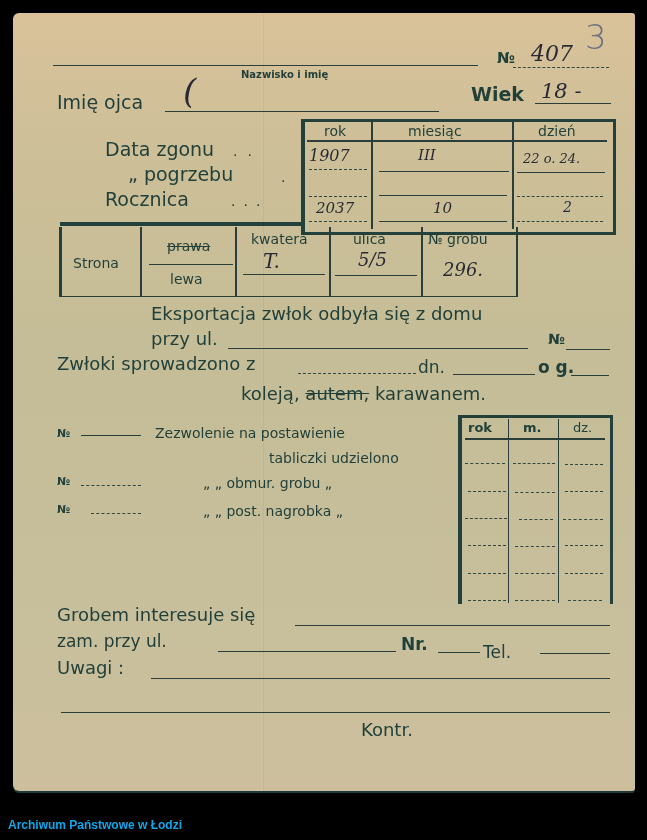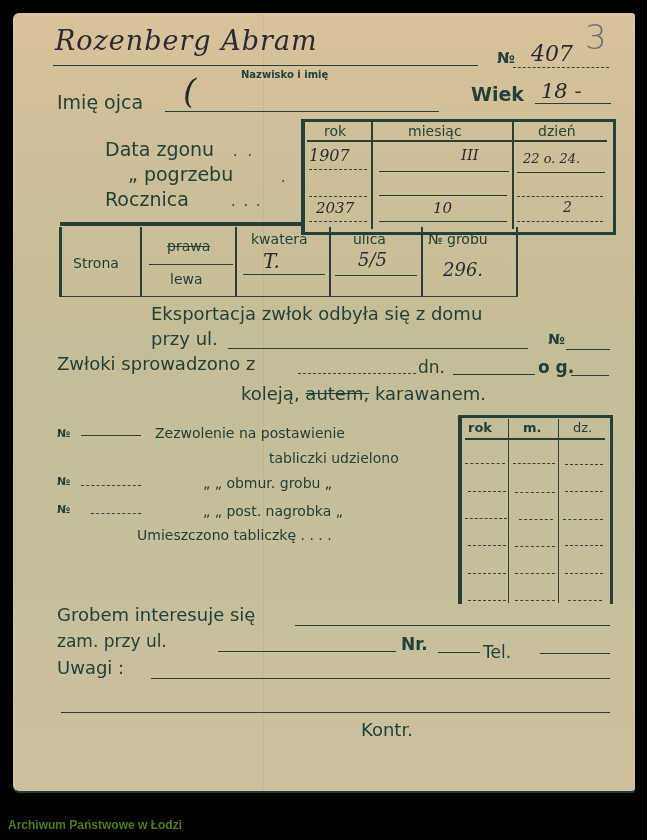--- a/index.html
+++ b/index.html
@@ -11,29 +11,28 @@
   .card::before { content:""; position:absolute; left:0; top:0; right:0; bottom:0;
           background:repeating-linear-gradient(90deg, rgba(0,0,0,0) 0 250px, rgba(90,80,60,0.07) 250px 251px, rgba(0,0,0,0) 251px 420px);
           pointer-events:none; border-radius:inherit; }
   .abs { position:absolute; }
   .print { font-family:"DejaVu Sans", sans-serif; color:#22403a; }
   .hand { font-family:"DejaVu Serif", serif; font-style:italic; color:#2a2a36; }
   .line { position:absolute; border-bottom:1.5px solid #2a3f3a; height:0; }
   .dline { position:absolute; border-bottom:1.5px dashed #33483f; height:0; }
   .vline { position:absolute; border-left:2px solid #2a3f3a; width:0; }
   .thick { position:absolute; background:#23403a; }
-  .caption { position:absolute; left:8px; top:818px; color:#4d7c0f; font-family:"Liberation Sans", sans-serif;
+  .caption { position:absolute; left:8px; top:818px; color:#0ea5e9; font-family:"Liberation Sans", sans-serif;
              font-size:12px; font-weight:bold; }
 </style>
 </head>
 <body>
 
 <div class="card">
 
-  <div class="abs hand" style="left:42px;top:12px;font-size:27px;letter-spacing:1px;">Rozenberg Abram</div>
   <div class="line" style="left:40px;top:52px;width:425px;"></div>
   <div class="abs print" style="left:228px;top:56px;font-size:10px;font-weight:bold;">Nazwisko i imię</div>
 
   <div class="abs print" style="left:484px;top:36px;font-size:15px;font-weight:bold;">№</div>
   <div class="abs hand" style="left:518px;top:28px;font-size:22px;">407</div>
   <div class="dline" style="left:500px;top:54px;width:96px;"></div>
   <div class="abs" style="left:572px;top:4px;font-size:34px;color:#6b6f80;font-family:'DejaVu Sans',sans-serif;font-weight:300;">3</div>
 
   <div class="abs print" style="left:44px;top:78px;font-size:19px;">Imię ojca</div>
   <div class="abs hand" style="left:170px;top:58px;font-size:34px;">(</div>
@@ -51,21 +50,21 @@
 
   <div class="abs" style="left:288px;top:106px;width:308px;height:110px;border:3px solid #23403a;border-left-width:4px;"></div>
   <div class="vline" style="left:358px;top:108px;height:108px;"></div>
   <div class="vline" style="left:499px;top:108px;height:108px;"></div>
   <div class="abs print" style="left:311px;top:110px;font-size:14px;">rok</div>
   <div class="abs print" style="left:395px;top:110px;font-size:14px;">miesiąc</div>
   <div class="abs print" style="left:525px;top:110px;font-size:14px;">dzień</div>
   <div class="line" style="left:294px;top:127px;width:300px;border-bottom-width:2px;"></div>
 
   <div class="abs hand" style="left:296px;top:133px;font-size:16px;">1907</div>
-  <div class="abs hand" style="left:405px;top:133px;font-size:15px;margin-left:43px;">III</div>
+  <div class="abs hand" style="left:405px;top:133px;font-size:15px;">III</div>
   <div class="abs hand" style="left:510px;top:138px;font-size:13px;">22 o. 24.</div>
   <div class="dline" style="left:296px;top:156px;width:58px;"></div>
   <div class="line" style="left:366px;top:158px;width:130px;"></div>
   <div class="line" style="left:504px;top:159px;width:88px;"></div>
 
   <div class="abs hand" style="left:305px;top:160px;font-size:13px;"></div>
   <div class="dline" style="left:296px;top:183px;width:58px;"></div>
   <div class="line" style="left:366px;top:182px;width:128px;"></div>
   <div class="dline" style="left:504px;top:183px;width:86px;"></div>
 
@@ -126,21 +125,20 @@
   <div class="abs print" style="left:256px;top:437px;font-size:14px;">tabliczki udzielono</div>
 
   <div class="abs print" style="left:44px;top:462px;font-size:11px;font-weight:bold;">№</div>
   <div class="dline" style="left:68px;top:472px;width:60px;border-bottom-width:1px;"></div>
   <div class="abs print" style="left:190px;top:462px;font-size:14px;white-space:pre;">„ „ obmur. grobu „</div>
 
   <div class="abs print" style="left:44px;top:490px;font-size:11px;font-weight:bold;">№</div>
   <div class="dline" style="left:78px;top:500px;width:50px;border-bottom-width:1px;"></div>
   <div class="abs print" style="left:190px;top:490px;font-size:14px;white-space:pre;">„ „ post. nagrobka „</div>
 
-  <div class="abs print" style="left:124px;top:514px;font-size:14px;">Umieszczono tabliczkę . . . .</div>
 
   <div class="abs" style="left:445px;top:402px;width:148px;height:186px;border:3px solid #23403a;border-left-width:4px;border-bottom:none;"></div>
   <div class="vline" style="left:495px;top:406px;height:184px;border-left-width:1.5px;"></div>
   <div class="vline" style="left:545px;top:406px;height:184px;border-left-width:1.5px;"></div>
   <div class="abs print" style="left:455px;top:407px;font-size:13px;font-weight:bold;">rok</div>
   <div class="abs print" style="left:510px;top:407px;font-size:13px;font-weight:bold;">m.</div>
   <div class="abs print" style="left:560px;top:407px;font-size:13px;font-weight:normal;">dz.</div>
   <div class="line" style="left:452px;top:425px;width:140px;border-bottom-width:2px;"></div>
   <div class="dline" style="left:452px;top:450px;width:40px;"></div>
     <div class="dline" style="left:500px;top:450px;width:42px;"></div>

